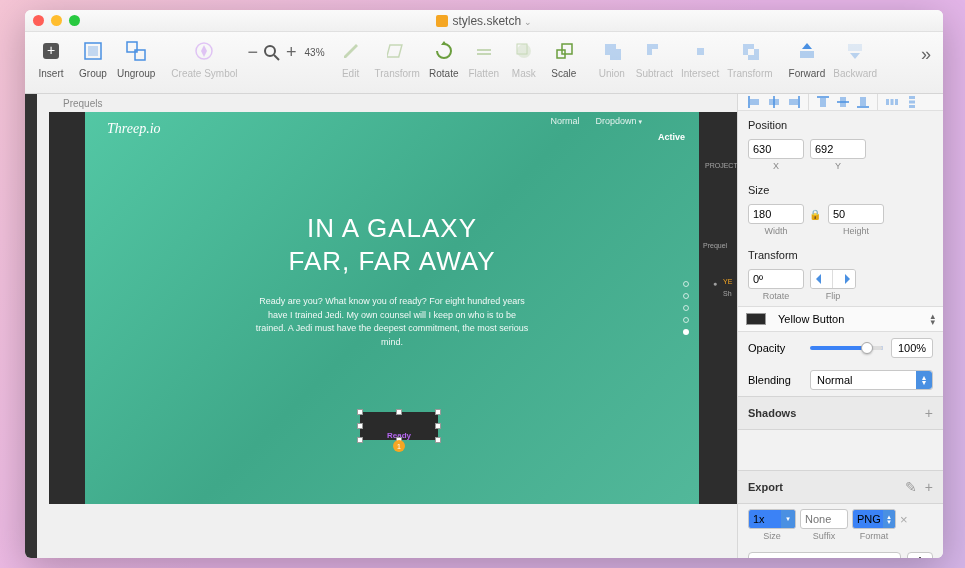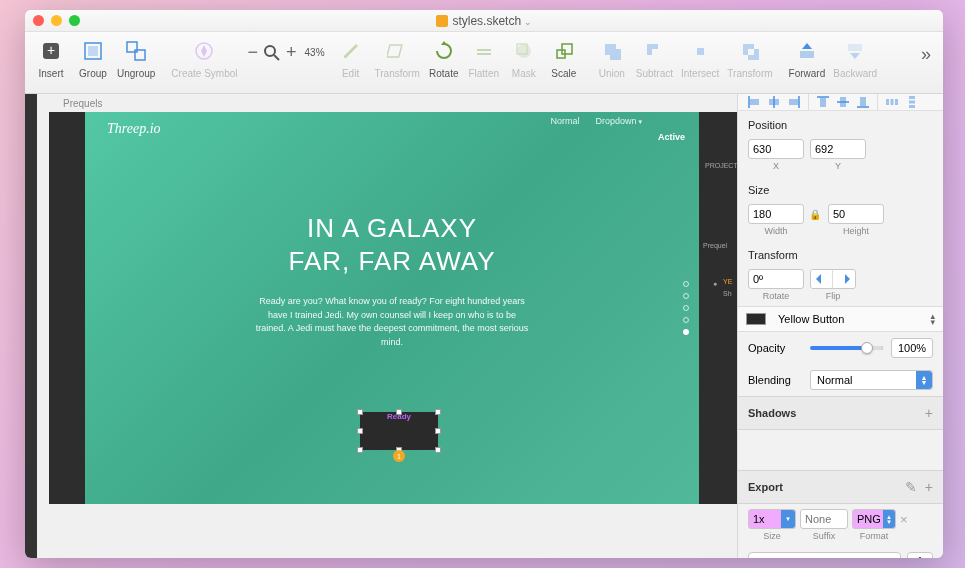--- a/index.html
+++ b/index.html
@@ -35,21 +35,21 @@
 .brand { font-family: cursive; font-style: italic; font-size: 14px; color: #fff; margin-left: 8px; }
 .nav-items { margin-left: auto; display: flex; gap: 16px; font-size: 9px; color: rgba(255,255,255,0.85); }
 .nav-items .dd::after { content: " ▾"; font-size: 7px; }
 .nav-items .active { font-weight: 600; color: #fff; margin-top: 16px; }
 .hero { position: absolute; top: 100px; left: 0; right: 0; text-align: center; color: #fff; }
 .hero h1 { font-size: 26px; font-weight: 400; letter-spacing: 1px; line-height: 1.25; }
 .hero p { font-size: 9px; margin-top: 18px; line-height: 1.5; opacity: 0.92; max-width: 280px; margin-left: auto; margin-right: auto; }
 .dots { position: absolute; right: 10px; top: 50%; transform: translateY(-50%); display: flex; flex-direction: column; gap: 6px; }
 .dots span { width: 6px; height: 6px; border: 1px solid rgba(255,255,255,0.7); border-radius: 50%; }
 .dots span.on { background: #fff; }
-.sel-btn { position: absolute; left: 275px; top: 300px; width: 78px; height: 38px; background: #2a2a2a; display: flex; align-items: flex-start; justify-content: center; }
+.sel-btn { position: absolute; left: 275px; top: 300px; width: 78px; height: 28px; background: #2a2a2a; display: flex; align-items: flex-end; justify-content: center; }
 .sel-btn span { font-size: 8px; color: #b565f0; font-weight: 600; }
 .handle { position: absolute; width: 6px; height: 6px; background: #fff; border: 1px solid #999; }
 .h-nw { left: -3px; top: -3px; } .h-n { left: calc(50% - 3px); top: -3px; } .h-ne { right: -3px; top: -3px; }
 .h-w { left: -3px; top: calc(50% - 3px); } .h-e { right: -3px; top: calc(50% - 3px); }
 .h-sw { left: -3px; bottom: -3px; } .h-s { left: calc(50% - 3px); bottom: -3px; } .h-se { right: -3px; bottom: -3px; }
 .badge { position: absolute; left: calc(50% - 6px); bottom: -12px; width: 12px; height: 12px; background: #f5a623; border-radius: 50%; font-size: 7px; color: #fff; display: flex; align-items: center; justify-content: center; }
 .inspector { width: 206px; background: #f2f2f2; border-left: 1px solid #d8d8d8; display: flex; flex-direction: column; overflow-y: auto; font-size: 11px; }
 .align-row { height: 28px; display: flex; align-items: center; padding: 0 8px; gap: 4px; border-bottom: 1px solid #e0e0e0; background: #f7f7f7; }
 .align-row .ab { width: 16px; height: 16px; display: flex; align-items: center; justify-content: center; }
 .align-row .sep { width: 1px; height: 16px; background: #ddd; margin: 0 2px; }
@@ -73,21 +73,21 @@
 .slider .track-bg { position: absolute; right: 0; top: 0; bottom: 0; width: 12px; background: #ddd; border-radius: 2px; }
 .slider .thumb { position: absolute; right: 10px; top: -4px; width: 12px; height: 12px; background: #fff; border: 1px solid #aaa; border-radius: 50%; box-shadow: 0 1px 2px rgba(0,0,0,0.2); }
 .slider-row input { width: 42px; height: 20px; font-size: 11px; border: 1px solid #c8c8c8; border-radius: 3px; text-align: center; background: #fff; }
 .select { flex: 1; height: 20px; background: #fff; border: 1px solid #c8c8c8; border-radius: 3px; display: flex; align-items: center; padding: 0 6px; position: relative; }
 .select .arr { position: absolute; right: 0; top: 0; bottom: 0; width: 16px; background: #4a90e2; border-radius: 0 3px 3px 0; color: #fff; font-size: 8px; display: flex; align-items: center; justify-content: center; flex-direction: column; line-height: 5px; }
 .section-hdr { display: flex; align-items: center; padding: 8px 10px; font-size: 11px; font-weight: 600; color: #333; background: #eaeaea; border-top: 1px solid #d5d5d5; border-bottom: 1px solid #d5d5d5; }
 .section-hdr .plus { margin-left: auto; color: #999; font-size: 14px; font-weight: 400; }
 .spacer { flex: 1; min-height: 40px; }
 .export-row { display: flex; align-items: flex-start; padding: 5px 10px; gap: 4px; }
 .exp-col { display: flex; flex-direction: column; align-items: center; }
-.exp-sel { height: 20px; border: 1px solid #c8c8c8; border-radius: 3px; background: #f0abfc; display: flex; align-items: center; padding: 0 4px; font-size: 11px; position: relative; }
+.exp-sel { height: 20px; border: 1px solid #c8c8c8; border-radius: 3px; background: #3b82f6; display: flex; align-items: center; padding: 0 4px; font-size: 11px; position: relative; }
 .exp-sel.sz { width: 48px; }
 .exp-sel.sz .ea { position: absolute; right: 0; top: 0; bottom: 0; width: 14px; background: #4a90e2; border-radius: 0 3px 3px 0; display: flex; align-items: center; justify-content: center; color: #fff; font-size: 7px; }
 .exp-inp { width: 48px; height: 20px; border: 1px solid #c8c8c8; border-radius: 3px; font-size: 11px; padding: 0 4px; color: #bbb; background: #fff; }
 .exp-sel.fm { width: 44px; }
 .exp-sel.fm .ea { position: absolute; right: 0; top: 0; bottom: 0; width: 12px; background: #4a90e2; border-radius: 0 3px 3px 0; display: flex; align-items: center; justify-content: center; color: #fff; font-size: 7px; flex-direction: column; line-height: 5px; }
 .exp-x { color: #aaa; font-size: 13px; padding-top: 3px; }
 .exp-sub { font-size: 9px; color: #888; margin-top: 2px; }
 .export-btn-row { display: flex; gap: 6px; padding: 6px 10px 10px; }
 .export-btn { flex: 1; height: 22px; background: #fff; border: 1px solid #c8c8c8; border-radius: 4px; font-size: 11px; display: flex; align-items: center; justify-content: center; }
 .share-btn { width: 26px; height: 22px; background: #fff; border: 1px solid #c8c8c8; border-radius: 4px; display: flex; align-items: center; justify-content: center; }

